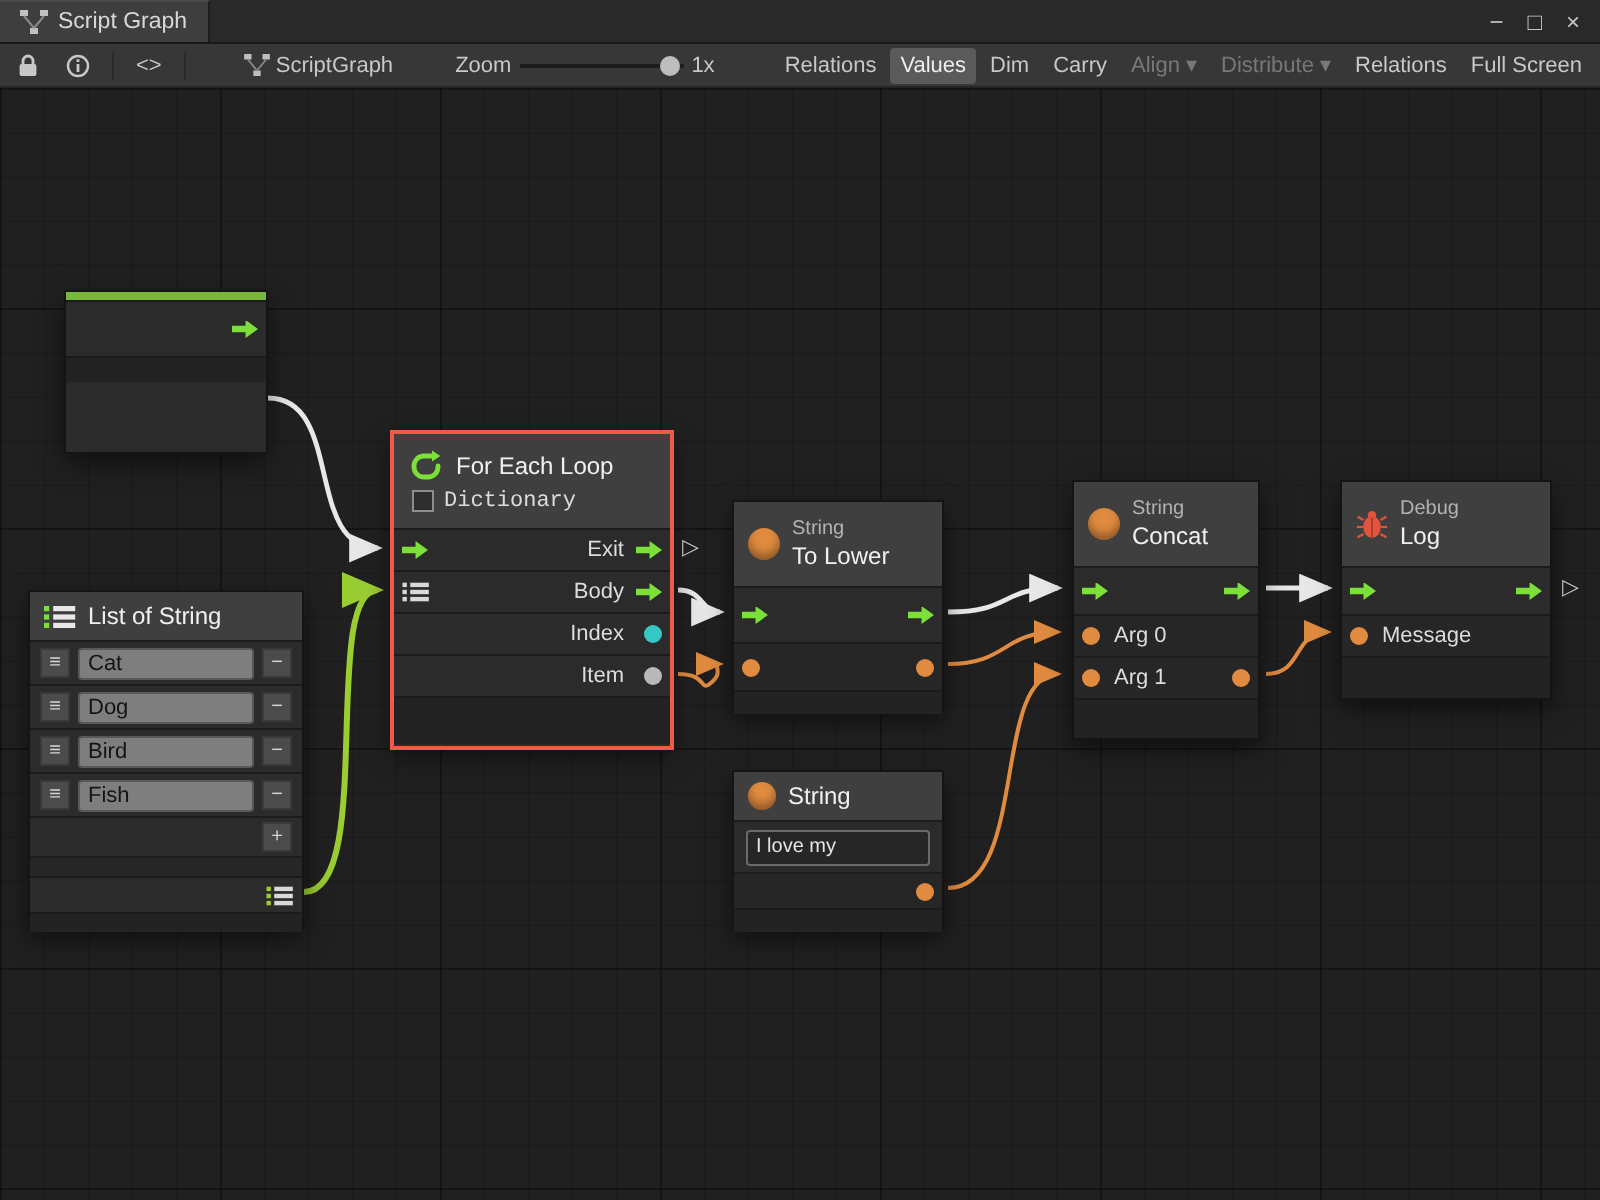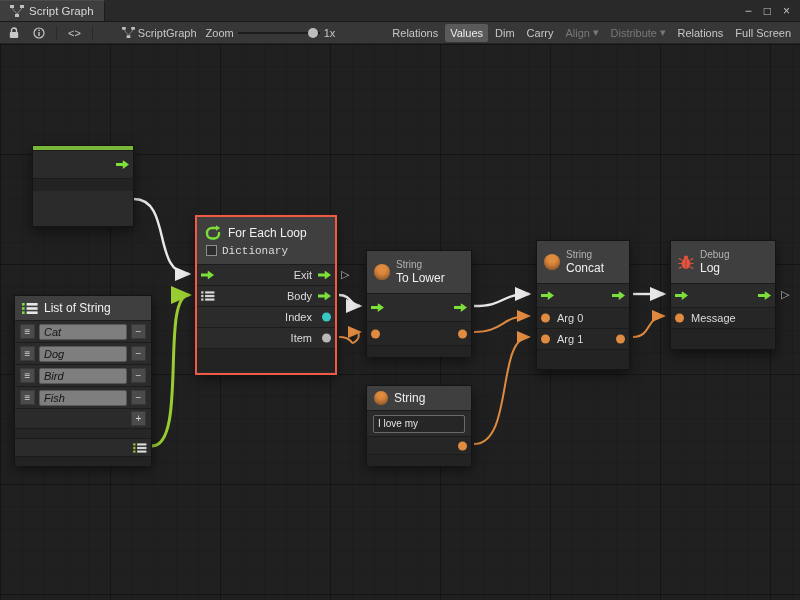--- a/index.html
+++ b/index.html
@@ -66,21 +66,21 @@
   .scircle { width:16px; height:16px; border-radius:50%; background:#e08b3f;
     box-shadow:inset 0 -3px 4px rgba(0,0,0,.35); flex:none; }
   .cb { width:11px; height:11px; border:1px solid #8d8d8d; background:#2d2d2d; flex:none; }
 
   .lrow { display:flex; align-items:center; gap:4px; padding:0 5px; height:22px;
     border-top:1px solid #1c1c1c; background:#2b2b2b; }
   .hbtn { width:15px; height:15px; background:#4b4b4b; border:1px solid #393939;
     color:#d4d4d4; font-size:10px; line-height:13px; text-align:center; flex:none; }
   .lfield { flex:1; min-width:0; height:16px; background:#7e7e7e; border:1px solid #585858;
     border-radius:2px; color:#141414; font-size:11px; padding:0 4px;
-    font-family:"Liberation Sans", sans-serif;font-style:italic; }
+    font-family:"Liberation Sans", sans-serif; }
   .litfield { width:92px; height:18px; background:#262626; border:1px solid #6a6a6a;
     border-radius:2px; color:#e4e4e4; font-size:10px; padding:0 4px; margin:0 6px;
     font-family:"Liberation Sans", sans-serif; }
 
   .umark { position:absolute; color:#c8c8c8; font-size:11px; line-height:12px; }
   .estrip { height:4px; background:#78b73a; }
 </style>
 </head>
 <body>
 
@@ -122,21 +122,21 @@
   <span class="tsep"></span>
   <span class="tbtn" style="margin-left:18px;">
     <svg width="13" height="11" viewBox="0 0 14 12">
       <rect x="0" y="0" width="4" height="3" fill="#c0c0c0"></rect>
         <rect x="10" y="0" width="4" height="3" fill="#c0c0c0"></rect>
       <rect x="5" y="9" width="4" height="3" fill="#c0c0c0"></rect>
       <path d="M2 3 L7 9 M12 3 L7 9" stroke="#8a8a8a" stroke-width="1" fill="none"></path>
     </svg>
     <span>ScriptGraph</span>
   </span>
-  <span style="">Zoom</span>
+  <span style="margin-left:22px;">Zoom</span>
   <span class="slider">
     <span class="track"></span>
     <span class="knob"></span>
   </span>
   <span>1x</span>
   <span style="margin-left:auto;display:flex;align-items:center;gap:2px;">
     <span class="tbtn">
         <span>Relations</span>
       </span>
     <span class="tbtn active">

